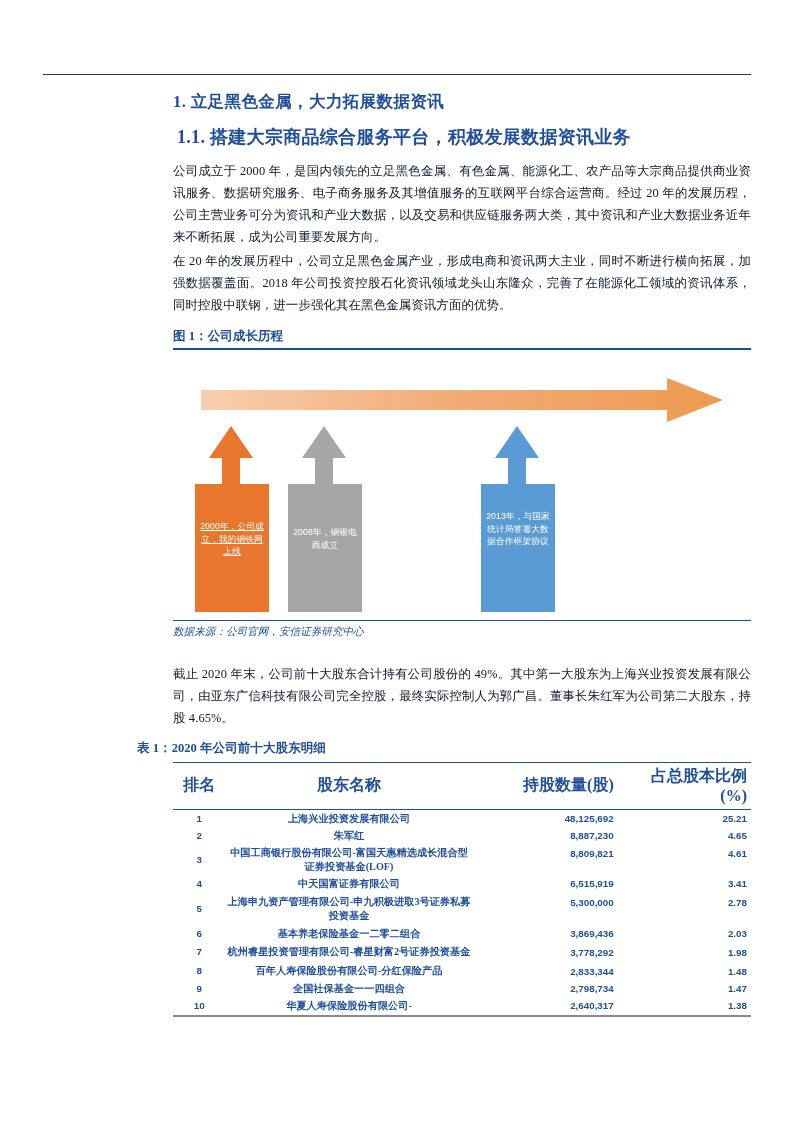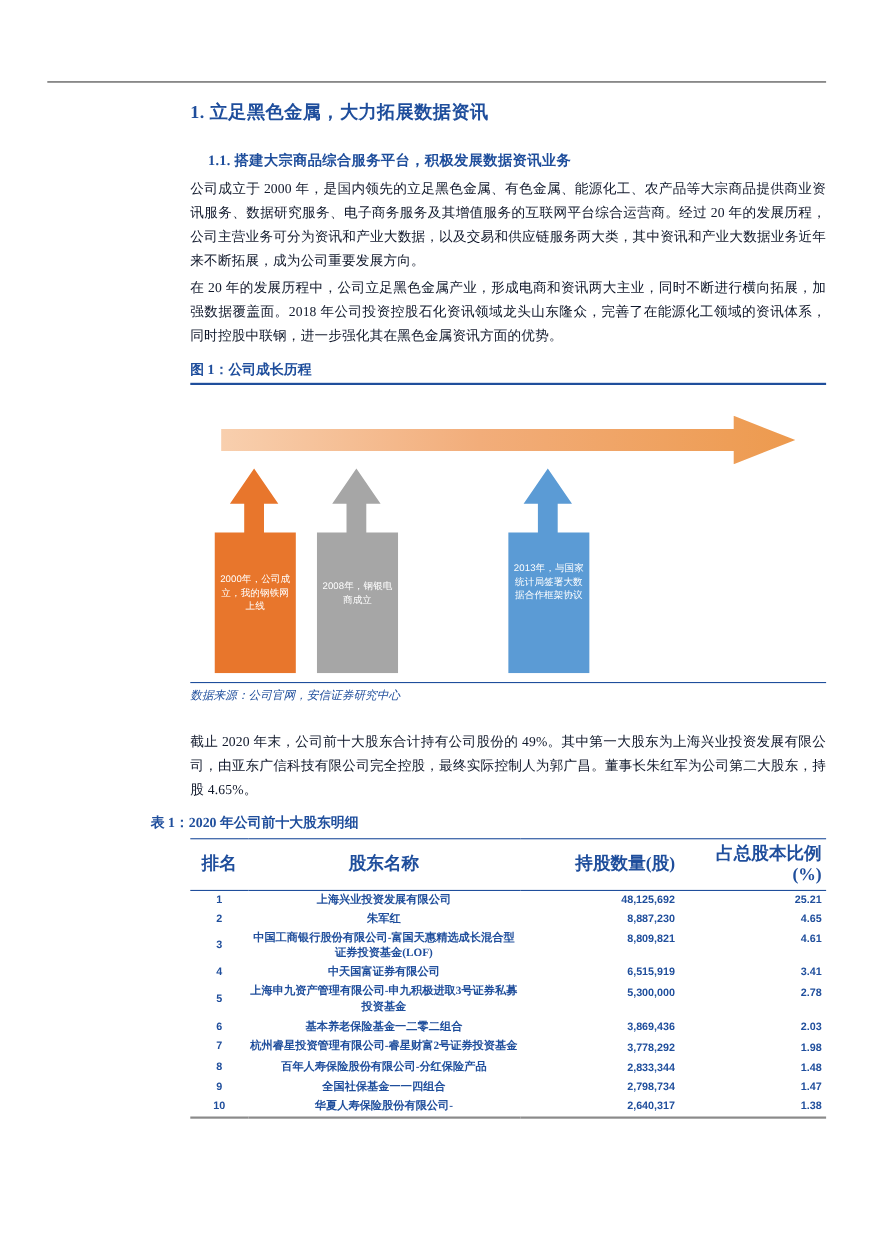--- a/index.html
+++ b/index.html
@@ -41,24 +41,24 @@
     font-size: 16.5px;
     font-weight: bold;
     color: #1f4e9c;
     margin: 0;
     position: absolute;
     top: 91px;
     left: 0;
     letter-spacing: 0.4px;
   }
   h2.subsec {
-    font-size: 13px;
-    font-weight: bold;
-    color: #1f4e9c;
-    margin: 16px;
+    font-size: 18px;
+    font-weight: bold;
+    color: #1f4e9c;
+    margin: 4px;
     position: absolute;
     top: 121px;
     left: 0;
     letter-spacing: 0.3px;
   }
   p.body {
     font-size: 12.4px;
     line-height: 22px;
     color: #0f172a;
     margin: 0;
@@ -226,32 +226,32 @@
         </defs>
         <path d="M0,12 L466,12 L466,0 L522,22 L466,44 L466,32 L0,32 Z" fill="url(#gradArrow)"></path>
       </svg>
 
       <div class="miles">
 
         <div class="mile" style="left:0px;">
           <svg class="arrowwrap" viewBox="0 0 74 190" preserveAspectRatio="none">
             <path d="M36,4 L58,36 L45,36 L45,62 L74,62 L74,190 L0,190 L0,62 L27,62 L27,36 L14,36 Z" fill="#e8762c"></path>
           </svg>
-          <div class="label" style="top:98px;">2000年，公司成立，我的钢铁网上线</div>
+          <div class="label" style="top:98px;text-decoration:underline;">2000年，公司成立，我的钢铁网上线</div>
         </div>
 
         <div class="mile" style="left:93px;">
           <svg class="arrowwrap" viewBox="0 0 74 190" preserveAspectRatio="none">
             <path d="M36,4 L58,36 L45,36 L45,62 L74,62 L74,190 L0,190 L0,62 L27,62 L27,36 L14,36 Z" fill="#a6a6a6"></path>
           </svg>
           <div class="label" style="top:104px;">2008年，钢银电商成立</div>
         </div>
 
 
-        <div class="mile" style="left:267px;padding-left:48px;">
+        <div class="mile" style="left:286px;padding-left:48px;">
           <svg class="arrowwrap" viewBox="0 0 74 190" preserveAspectRatio="none">
             <path d="M36,4 L58,36 L45,36 L45,62 L74,62 L74,190 L0,190 L0,62 L27,62 L27,36 L14,36 Z" fill="#5b9bd5"></path>
           </svg>
           <div class="label" style="top:88px;">2013年，与国家统计局签署大数据合作框架协议</div>
         </div>
 
 
 
       </div>
     </div>

